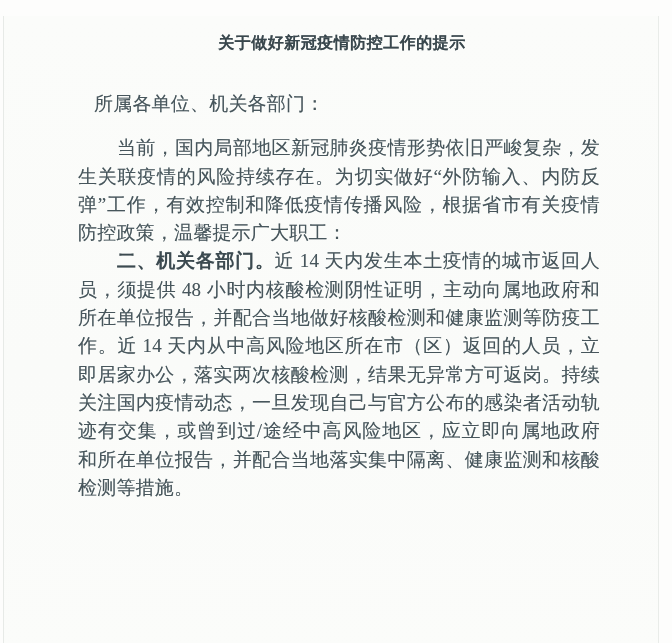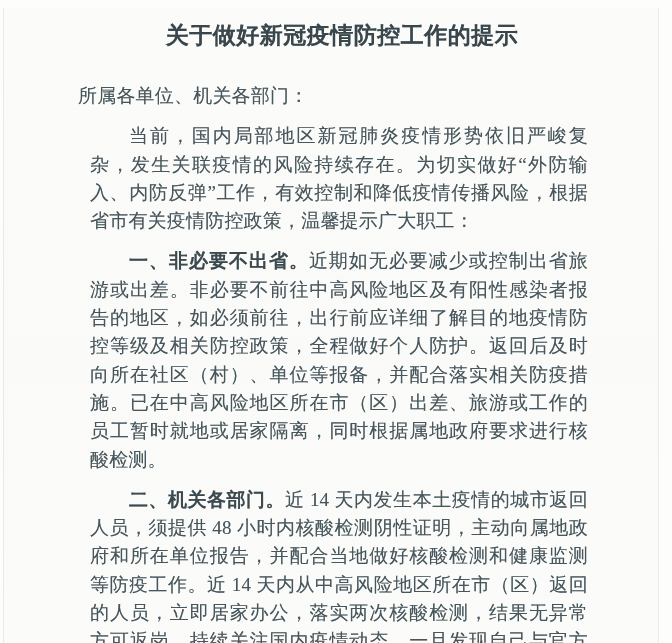--- a/index.html
+++ b/index.html
@@ -45,47 +45,47 @@
     background: #fdfdfc;
     pointer-events: none;
   }
   .outer-strip-right {
     position: absolute;
     left: 659px; right: 0; top: 0; bottom: 0;
     background: #fdfdfc;
     pointer-events: none;
   }
   h1.doc-title {
-    margin: 8px;
+    margin: 16px;
     padding-top: 13px;
     text-align: center;
     font-family: "Liberation Sans", "DejaVu Sans", sans-serif;
     font-weight: 700;
-    font-size: 23px;
+    font-size: 16px;
     line-height: 28px;
     letter-spacing: 0.5px;
     color: #39474d;
     text-shadow: 0 0 0.5px rgba(57, 71, 77, 0.55);
     padding-left: 12px;
   }
   .content {
     margin: 33px 72px 0 78px; 
     font-size: 19px;
     line-height: 28.3px;
     letter-spacing: 0.2px;
     text-align: justify;
     text-justify: inter-ideograph;
     text-shadow: 0 0 0.5px rgba(71, 86, 92, 0.4);
   }
   .salutation {
-    margin: 0;
+    margin: 16px;
     text-indent: 0;
   }
   .para {
-    margin: 12px;
+    margin: 0;
     text-indent: 2.05em;
   }
   .para .lead {
     font-family: "Liberation Sans", "DejaVu Sans", sans-serif;
     font-weight: 700;
     color: #3c4a50;
   }
 </style>
 </head>
 <body>
@@ -93,21 +93,20 @@
 <div class="doc-page">
 
   <h1 class="doc-title">关于做好新冠疫情防控工作的提示</h1>
 
   <div class="content">
 
     <p class="salutation">所属各单位、机关各部门：</p>
 
     <p class="para"><strong class="lead"></strong><span>当前，国内局部地区新冠肺炎疫情形势依旧严峻复杂，发生关联疫情的风险持续存在。为切实做好“外防输入、内防反弹”工作，有效控制和降低疫情传播风险，根据省市有关疫情防控政策，温馨提示广大职工：</span></p>
 
-    <p class="para"><strong class="lead">一、非必要不出省。</strong><span>近期如无必要减少或控制出省旅游或出差。非必要不前往中高风险地区及有阳性感染者报告的地区，如必须前往，出行前应详细了解目的地疫情防控等级及相关防控政策，全程做好个人防护。返回后及时向所在社区（村）、单位等报备，并配合落实相关防疫措施。已在中高风险地区所在市（区）出差、旅游或工作的员工暂时就地或居家隔离，同时根据属地政府要求进行核酸检测。</span></p>
 
     <p class="para"><strong class="lead">二、机关各部门。</strong><span>近 14 天内发生本土疫情的城市返回人员，须提供 48 小时内核酸检测阴性证明，主动向属地政府和所在单位报告，并配合当地做好核酸检测和健康监测等防疫工作。近 14 天内从中高风险地区所在市（区）返回的人员，立即居家办公，落实两次核酸检测，结果无异常方可返岗。持续关注国内疫情动态，一旦发现自己与官方公布的感染者活动轨迹有交集，或曾到过/途经中高风险地区，应立即向属地政府和所在单位报告，并配合当地落实集中隔离、健康监测和核酸检测等措施。</span></p>
 
   </div>
 
   <div class="outer-strip-left"></div>
   <div class="outer-strip-right"></div>
   <div class="edge edge-left"></div>
   <div class="edge edge-right"></div>
 

